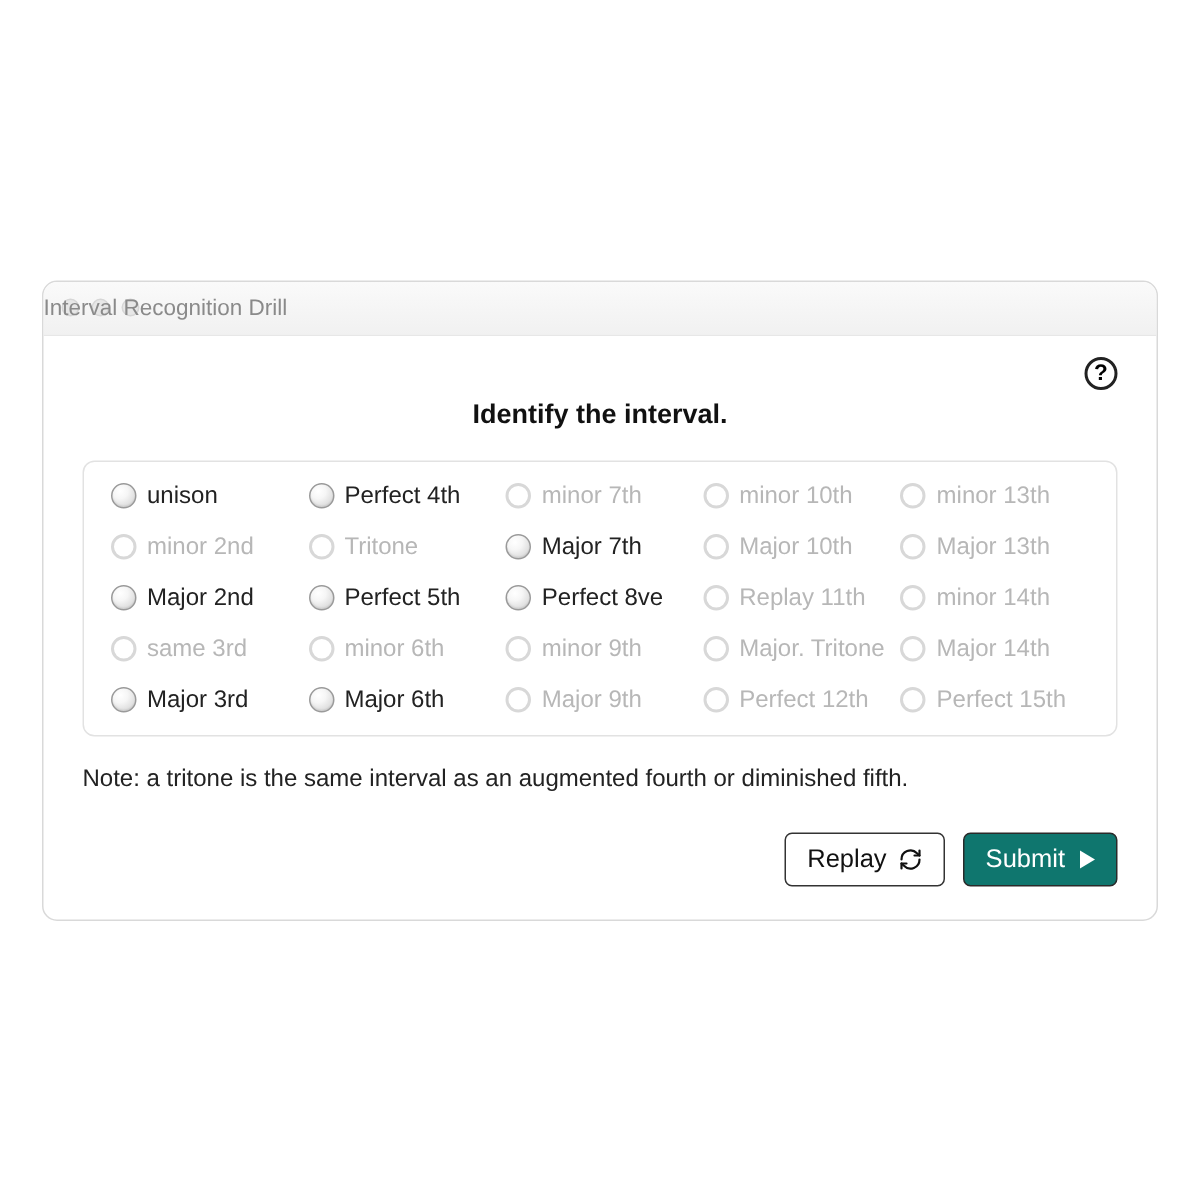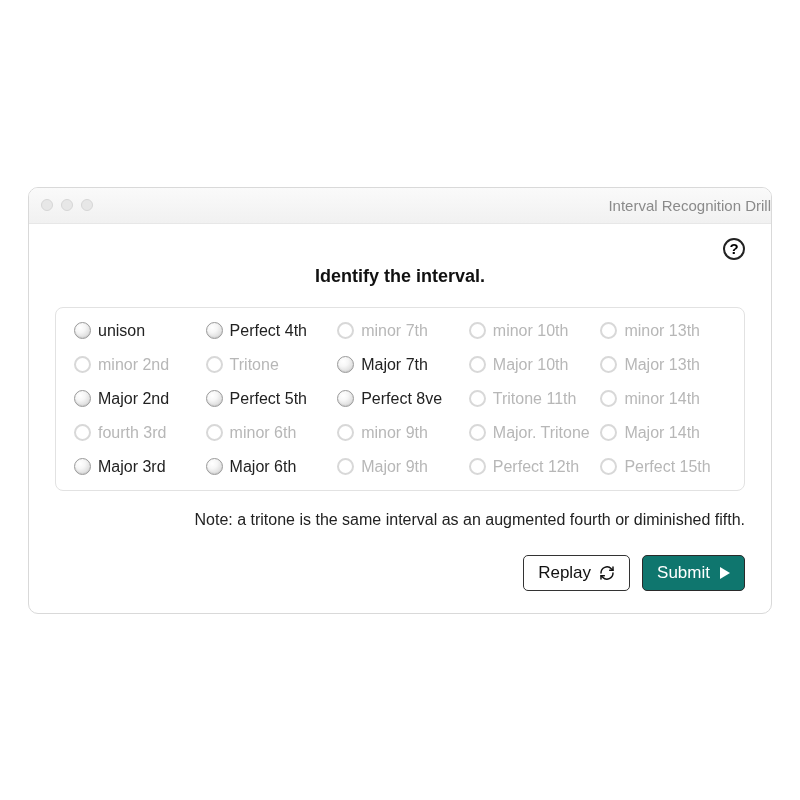--- a/index.html
+++ b/index.html
@@ -38,21 +38,21 @@
   .dot {
     width: 12px;
     height: 12px;
     border-radius: 50%;
     background: #e7e7e7;
     border: 1px solid #d6d6d6;
   }
   .title {
     position: absolute;
     left: 0; right: 0;
-    text-align: right;
+    text-align: left;
     color: #8a8a8a;
     font-size: 15px;
     font-weight: 400;
     pointer-events: none;
   }
   .content {
     padding: 14px 26px 22px 26px;
     position: relative;
   }
   .help-row {
@@ -115,21 +115,21 @@
   }
   .option.disabled {
     color: #b7b7b7;
     cursor: default;
   }
   .option.disabled .radio {
     border: 2px solid #d8d8d8;
     background: #fff;
   }
   .note {
-    text-align: right;
+    text-align: left;
     font-size: 16px;
     color: #222;
     margin-top: 20px;
   }
   .actions {
     display: flex;
     justify-content: flex-end;
     gap: 12px;
     margin-top: 26px;
   }
@@ -197,21 +197,21 @@
           <div class="option disabled">
             <span class="radio"></span>
             <span>minor 2nd</span>
           </div>
           <div class="option enabled">
             <span class="radio"></span>
             <span>Major 2nd</span>
           </div>
           <div class="option disabled">
             <span class="radio"></span>
-            <span>fourth 3rd</span>
+            <span>same 3rd</span>
           </div>
           <div class="option enabled">
             <span class="radio"></span>
             <span>Major 3rd</span>
           </div>
           <div class="option enabled">
             <span class="radio"></span>
             <span>Perfect 4th</span>
           </div>
           <div class="option disabled">
@@ -253,21 +253,21 @@
           <div class="option disabled">
             <span class="radio"></span>
             <span>minor 10th</span>
           </div>
           <div class="option disabled">
             <span class="radio"></span>
             <span>Major 10th</span>
           </div>
           <div class="option disabled">
             <span class="radio"></span>
-            <span>Tritone 11th</span>
+            <span>Replay 11th</span>
           </div>
           <div class="option disabled">
             <span class="radio"></span>
             <span>Major. Tritone</span>
           </div>
           <div class="option disabled">
             <span class="radio"></span>
             <span>Perfect 12th</span>
           </div>
           <div class="option disabled">

